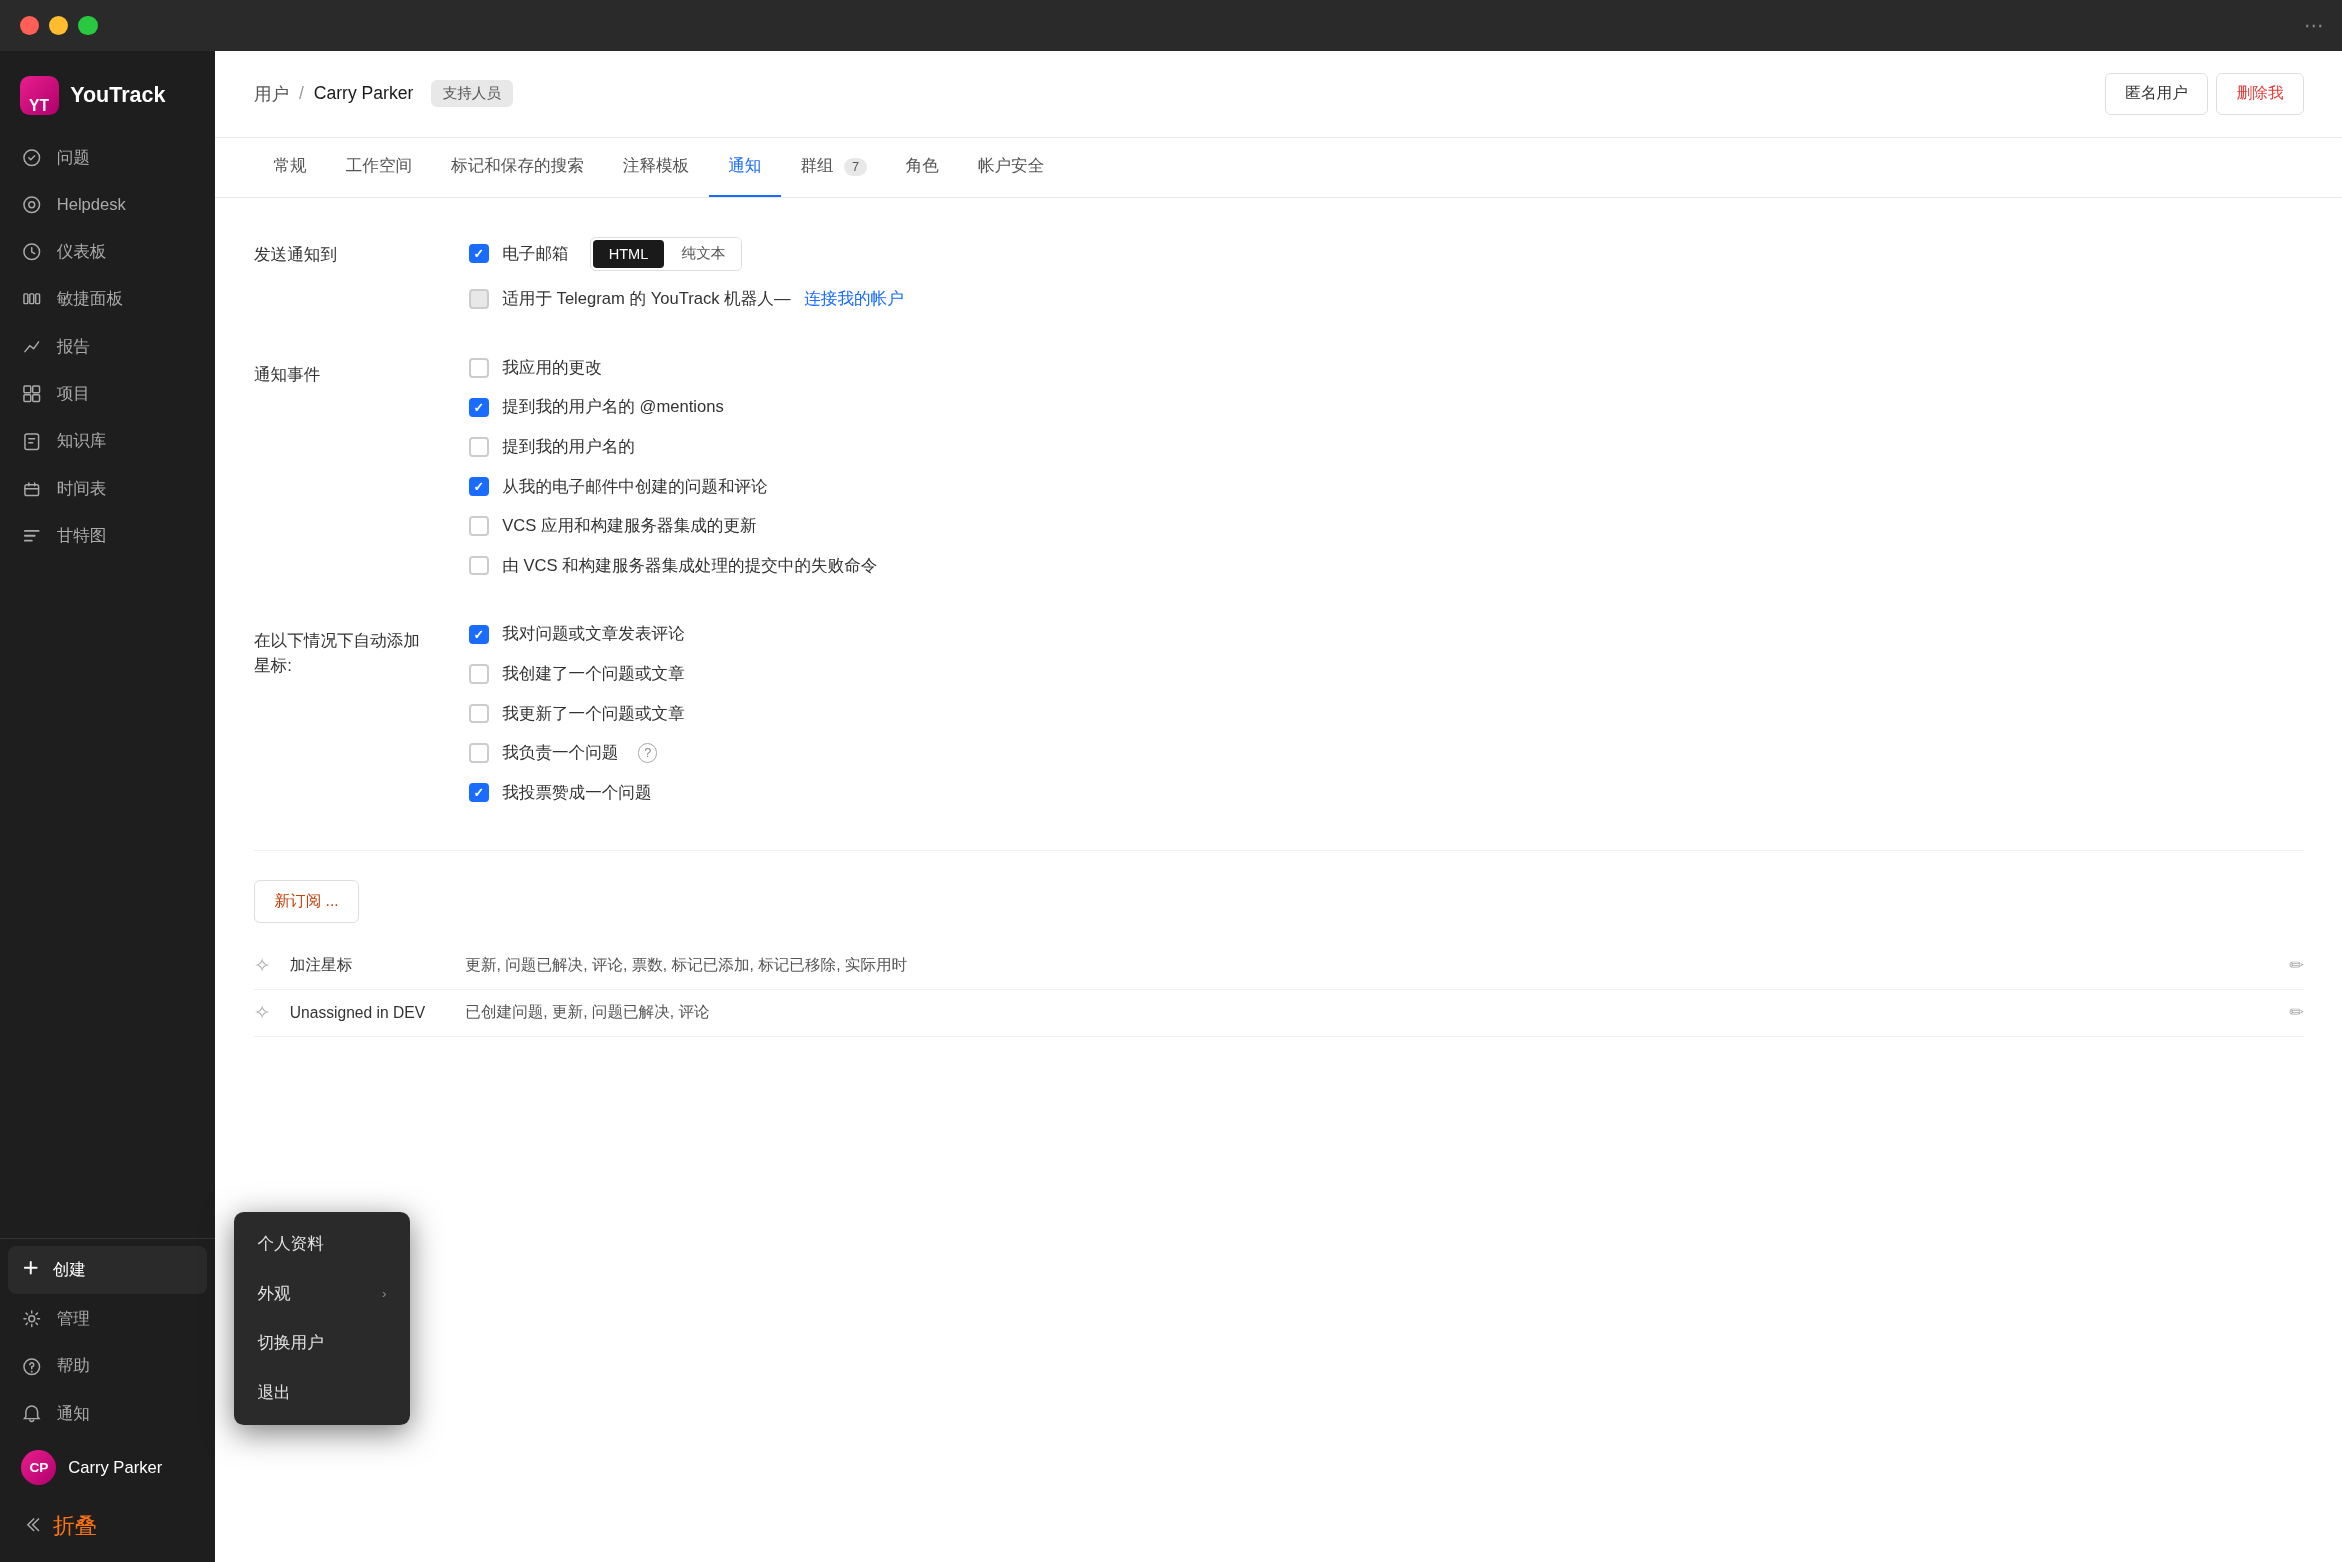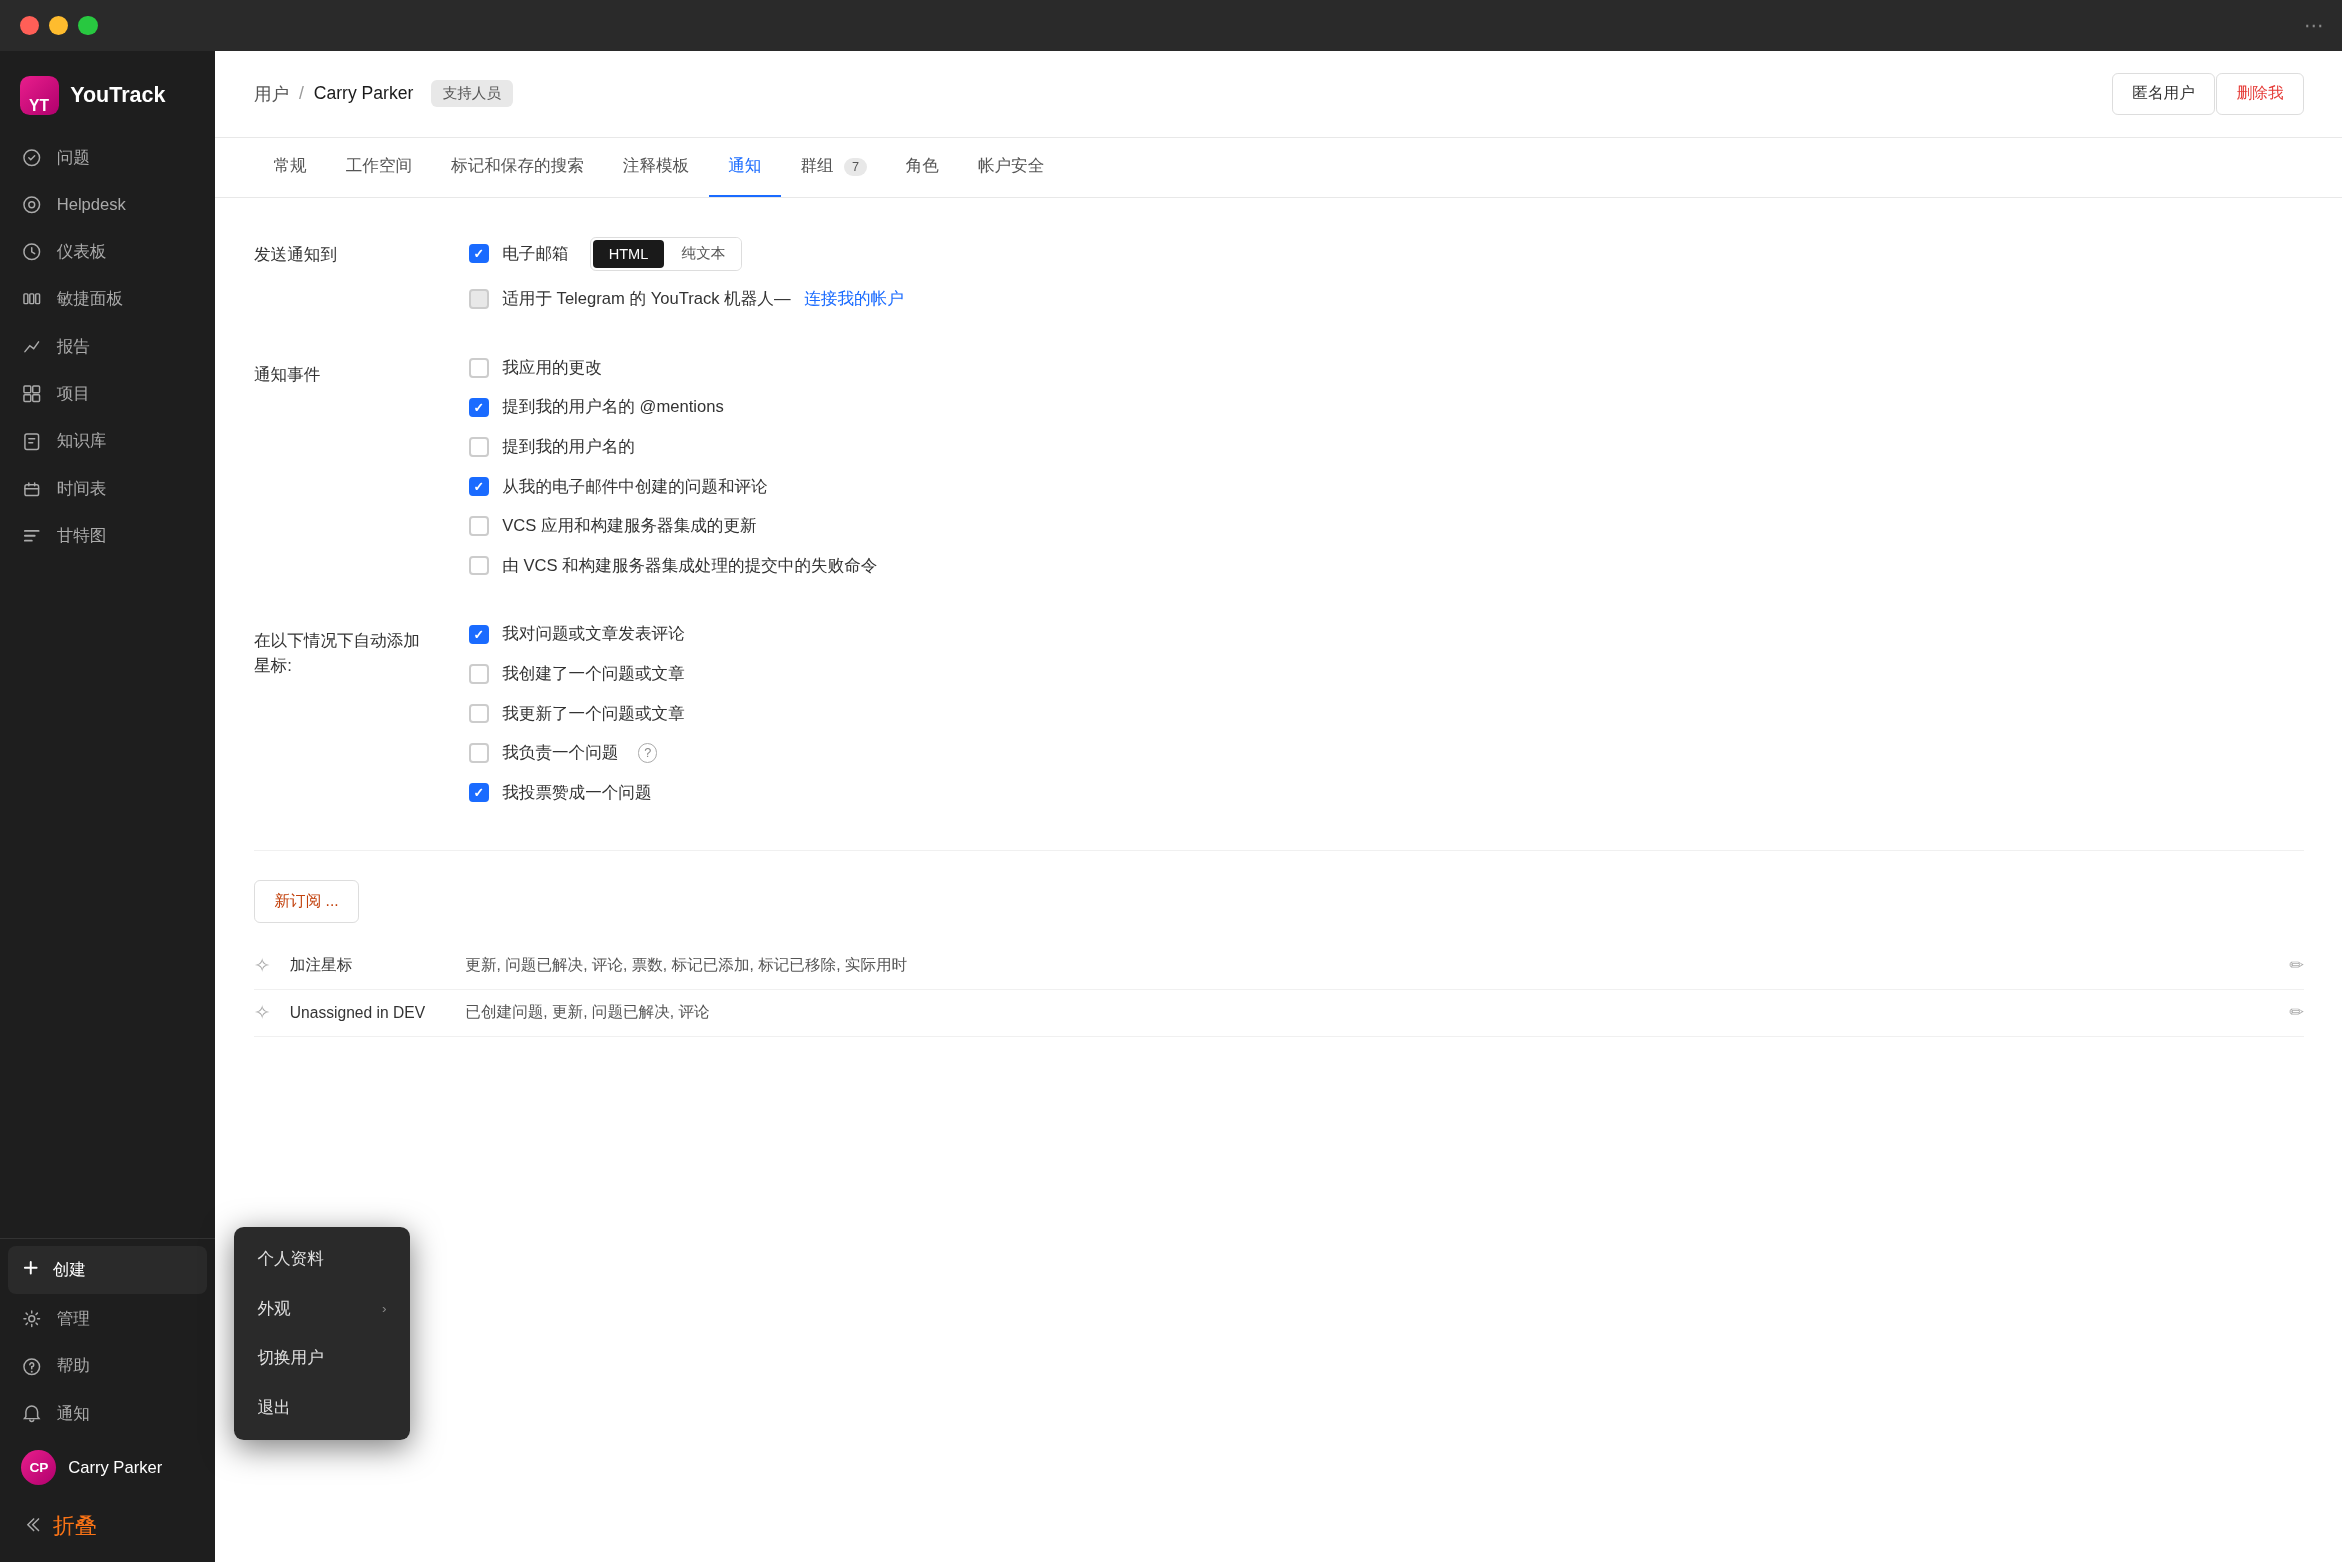--- a/index.html
+++ b/index.html
@@ -41,21 +41,21 @@
     
     .content { flex: 1; background: #ffffff; color: #1a1a1a; overflow-y: auto; display: flex; flex-direction: column; }
 
     
     .content-header { display: flex; align-items: center; justify-content: space-between; padding: 21.5px 39px; border-bottom: 1px solid #e8e8e8; }
     .breadcrumb { display: flex; align-items: center; gap: 9.8px; font-size: 17.6px; color: #555; }
     .breadcrumb-link { color: #555; cursor: pointer; }
     .breadcrumb-sep { color: #999; }
     .breadcrumb-current { color: #1a1a1a; font-weight: 500; }
     .badge { background: #e8e8e8; color: #555; padding: 3.9px 11.7px; border-radius: 5.9px; font-size: 14.6px; margin-left: 7.8px; }
-    .header-actions { display: flex; gap: 1px; }
+    .header-actions { display: flex; gap: 8px; }
     .header-btn { padding: 9.8px 19.5px; border: 1px solid #ddd; border-radius: 5.9px; background: #fff; color: #333; font-size: 15.6px; cursor: pointer; }
     .header-btn-danger { border-color: #ddd; color: #e53935; }
 
     
     .tabs { display: flex; gap: 0; padding: 0 39px; border-bottom: 1px solid #e8e8e8; }
     .tab { padding: 17.6px 19.5px; font-size: 16.6px; color: #555; cursor: pointer; border-bottom: 2.9px solid transparent; white-space: nowrap; }
     .tab.active { color: #1a6bff; border-bottom-color: #1a6bff; font-weight: 500; }
     .tab-badge { background: #e8e8e8; color: #555; padding: 2px 7.8px; border-radius: 9.8px; font-size: 12.7px; margin-left: 5.9px; }
 
     
@@ -414,21 +414,21 @@
           </div>
         </div>
 
       </div>
     </div>
   </div>
 </div>
 
 <div style="position: fixed; bottom: 0; left: 0; z-index: 100; pointer-events: none;">
   <div style="position: relative; pointer-events: all;">
-    <div class="popup-menu" style="position: fixed; bottom: 122px; left: 234px; text-align: right;">
+    <div class="popup-menu" style="position: fixed; bottom: 137px; left: 234px; text-align: right;">
       <div class="popup-item">
         <span>个人资料</span>
       </div>
       <div class="popup-item">
         <span>外观</span>
         <span class="popup-chevron">›</span>
       </div>
       <div class="popup-item">
         <span>切换用户</span>
       </div>

